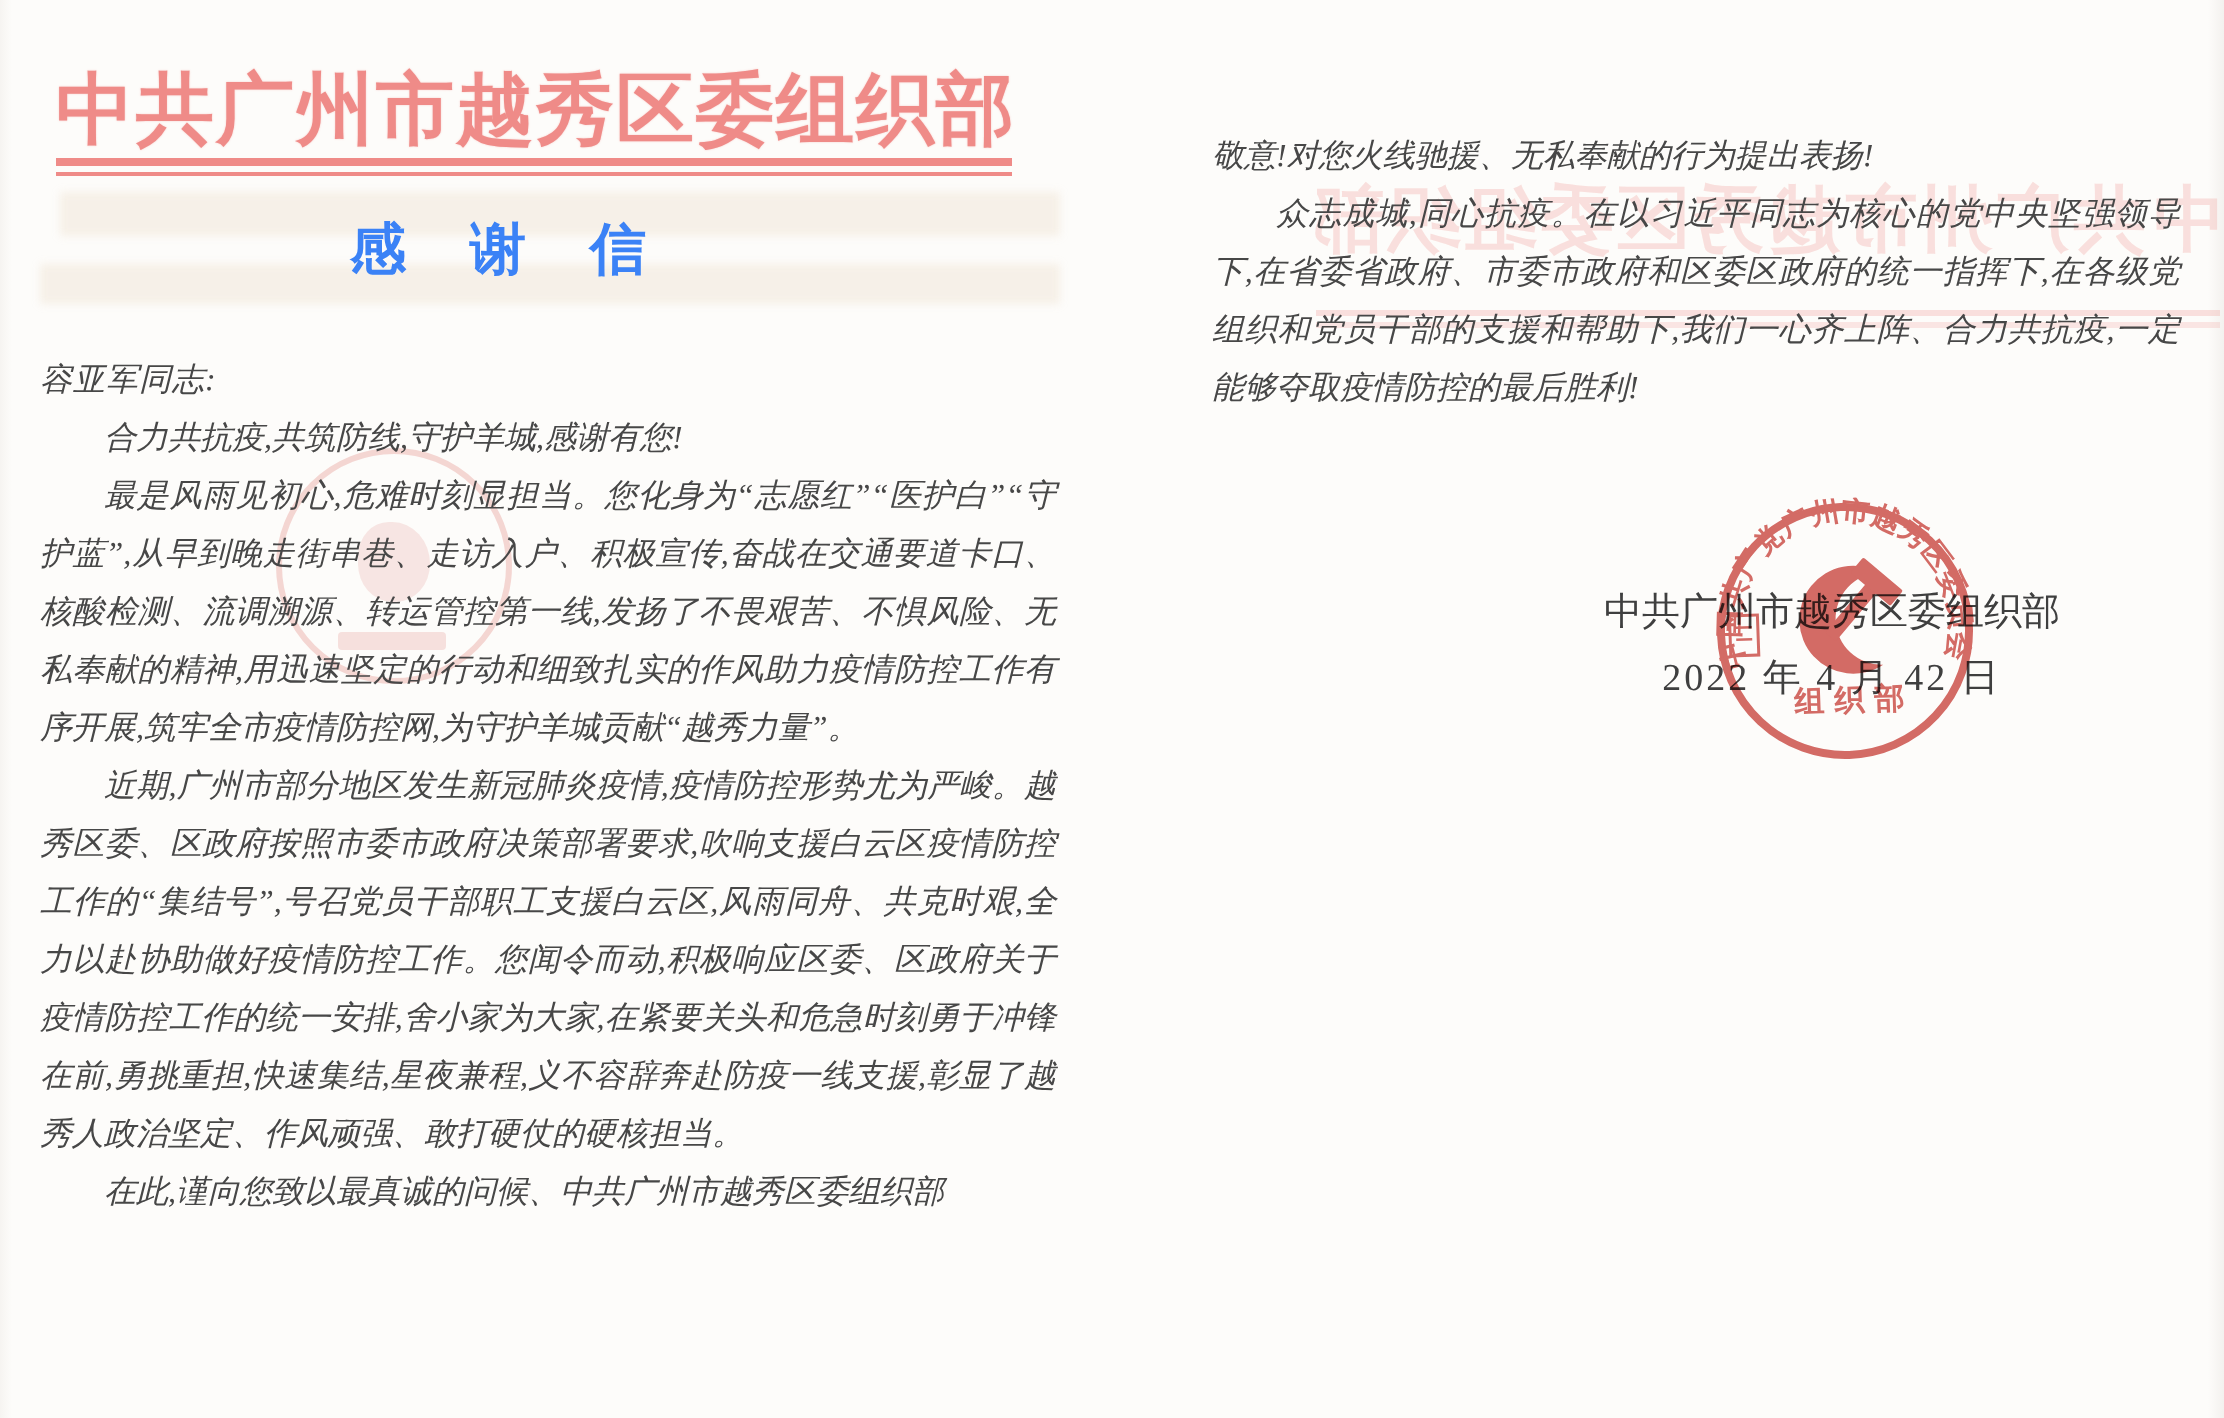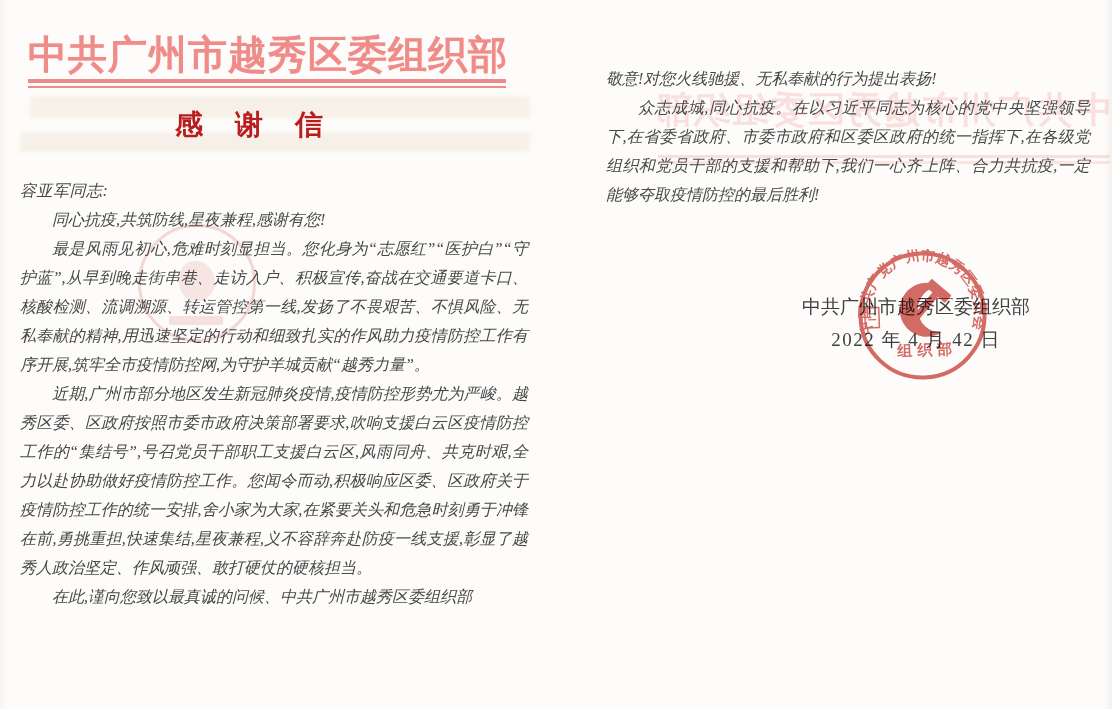--- a/index.html
+++ b/index.html
@@ -19,21 +19,21 @@
     position:absolute;left:28px;top:28px;width:480px;
     font-size:39px;font-weight:700;letter-spacing:1px;white-space:nowrap;
     color:#ef8b88;text-shadow:0 0 1px rgba(239,139,136,.45);
   }
   .rule{position:absolute;left:28px;width:478px;background:#ef8b88;}
   .rule-thick{top:79px;height:4px;}
   .rule-thin{top:86px;height:2px;}
 
   .letter-title{
     position:absolute;left:0;top:106px;width:500px;margin:0;
-    text-align:center;font-size:28px;font-weight:700;color:#b91c1c;
+    text-align:center;font-size:28px;font-weight:700;color:#3b82f6;
     letter-spacing:2px;
   }
 
   
   .body-text{
     position:absolute;font-size:16px;line-height:29px;color:#474747;
     text-align:justify;
     font-style:italic;
   }
   .body-left{left:20px;top:176px;width:508px;}
@@ -102,21 +102,21 @@
 
   <h1 class="letter-title">感　谢　信</h1>
 
   <div class="bleed-seal">
     <div class="bleed-seal-blob"></div>
     <div class="bleed-seal-bar"></div>
   </div>
 
   <div class="body-text body-left">
     <p class="salutation">容亚军同志:</p>
-    <p>同心抗疫,共筑防线,星夜兼程,感谢有您!</p>
+    <p>合力共抗疫,共筑防线,守护羊城,感谢有您!</p>
     <p>最是风雨见初心,危难时刻显担当。您化身为“志愿红”“医护白”“守护蓝”,从早到晚走街串巷、走访入户、积极宣传,奋战在交通要道卡口、核酸检测、流调溯源、转运管控第一线,发扬了不畏艰苦、不惧风险、无私奉献的精神,用迅速坚定的行动和细致扎实的作风助力疫情防控工作有序开展,筑牢全市疫情防控网,为守护羊城贡献“越秀力量”。</p>
     <p>近期,广州市部分地区发生新冠肺炎疫情,疫情防控形势尤为严峻。越秀区委、区政府按照市委市政府决策部署要求,吹响支援白云区疫情防控工作的“集结号”,号召党员干部职工支援白云区,风雨同舟、共克时艰,全力以赴协助做好疫情防控工作。您闻令而动,积极响应区委、区政府关于疫情防控工作的统一安排,舍小家为大家,在紧要关头和危急时刻勇于冲锋在前,勇挑重担,快速集结,星夜兼程,义不容辞奔赴防疫一线支援,彰显了越秀人政治坚定、作风顽强、敢打硬仗的硬核担当。</p>
     <p>在此,谨向您致以最真诚的问候、中共广州市越秀区委组织部</p>
   </div>
 </section>
 
 <section class="page page-right">
 
   <div class="bleed-head">
     <span>中共广州市越秀区委组织部</span>

